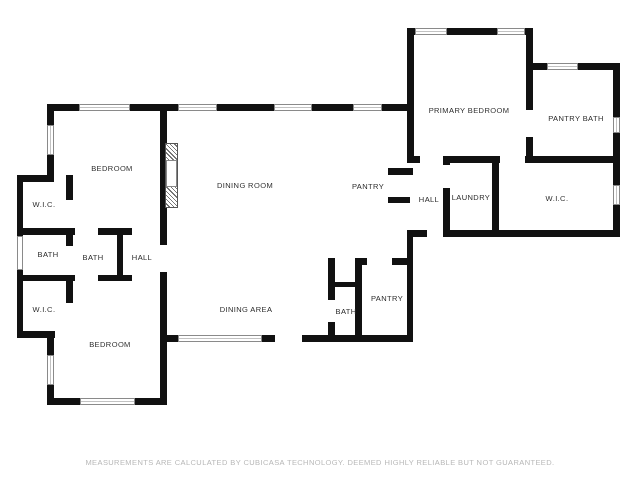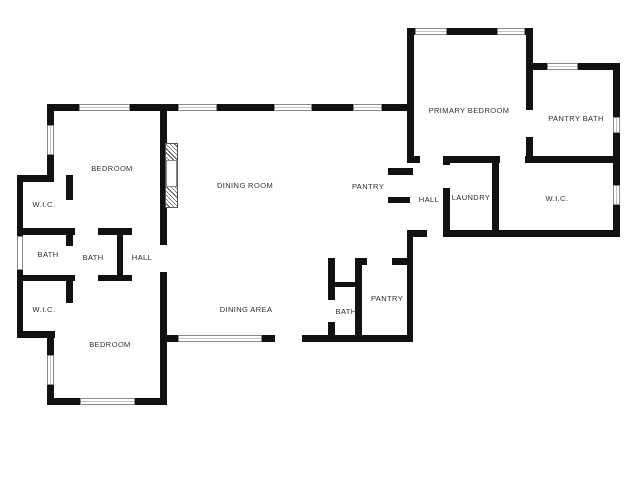--- a/index.html
+++ b/index.html
@@ -122,13 +122,14 @@
   <div class="room-label" style="left:44px;top:204px">W.I.C.</div>
   <div class="room-label" style="left:48px;top:254px">BATH</div>
   <div class="room-label" style="left:93px;top:257px">BATH</div>
   <div class="room-label" style="left:142px;top:257px">HALL</div>
   <div class="room-label" style="left:44px;top:309px">W.I.C.</div>
   <div class="room-label" style="left:110px;top:344px">BEDROOM</div>
   <div class="room-label" style="left:246px;top:309px">DINING AREA</div>
   <div class="room-label" style="left:346px;top:311px">BATH</div>
   <div class="room-label" style="left:387px;top:298px">PANTRY</div>
 
+  <div class="footer-disclaimer">MEASUREMENTS ARE CALCULATED BY CUBICASA TECHNOLOGY. DEEMED HIGHLY RELIABLE BUT NOT GUARANTEED.</div>
 </div>
 
 </body></html>

